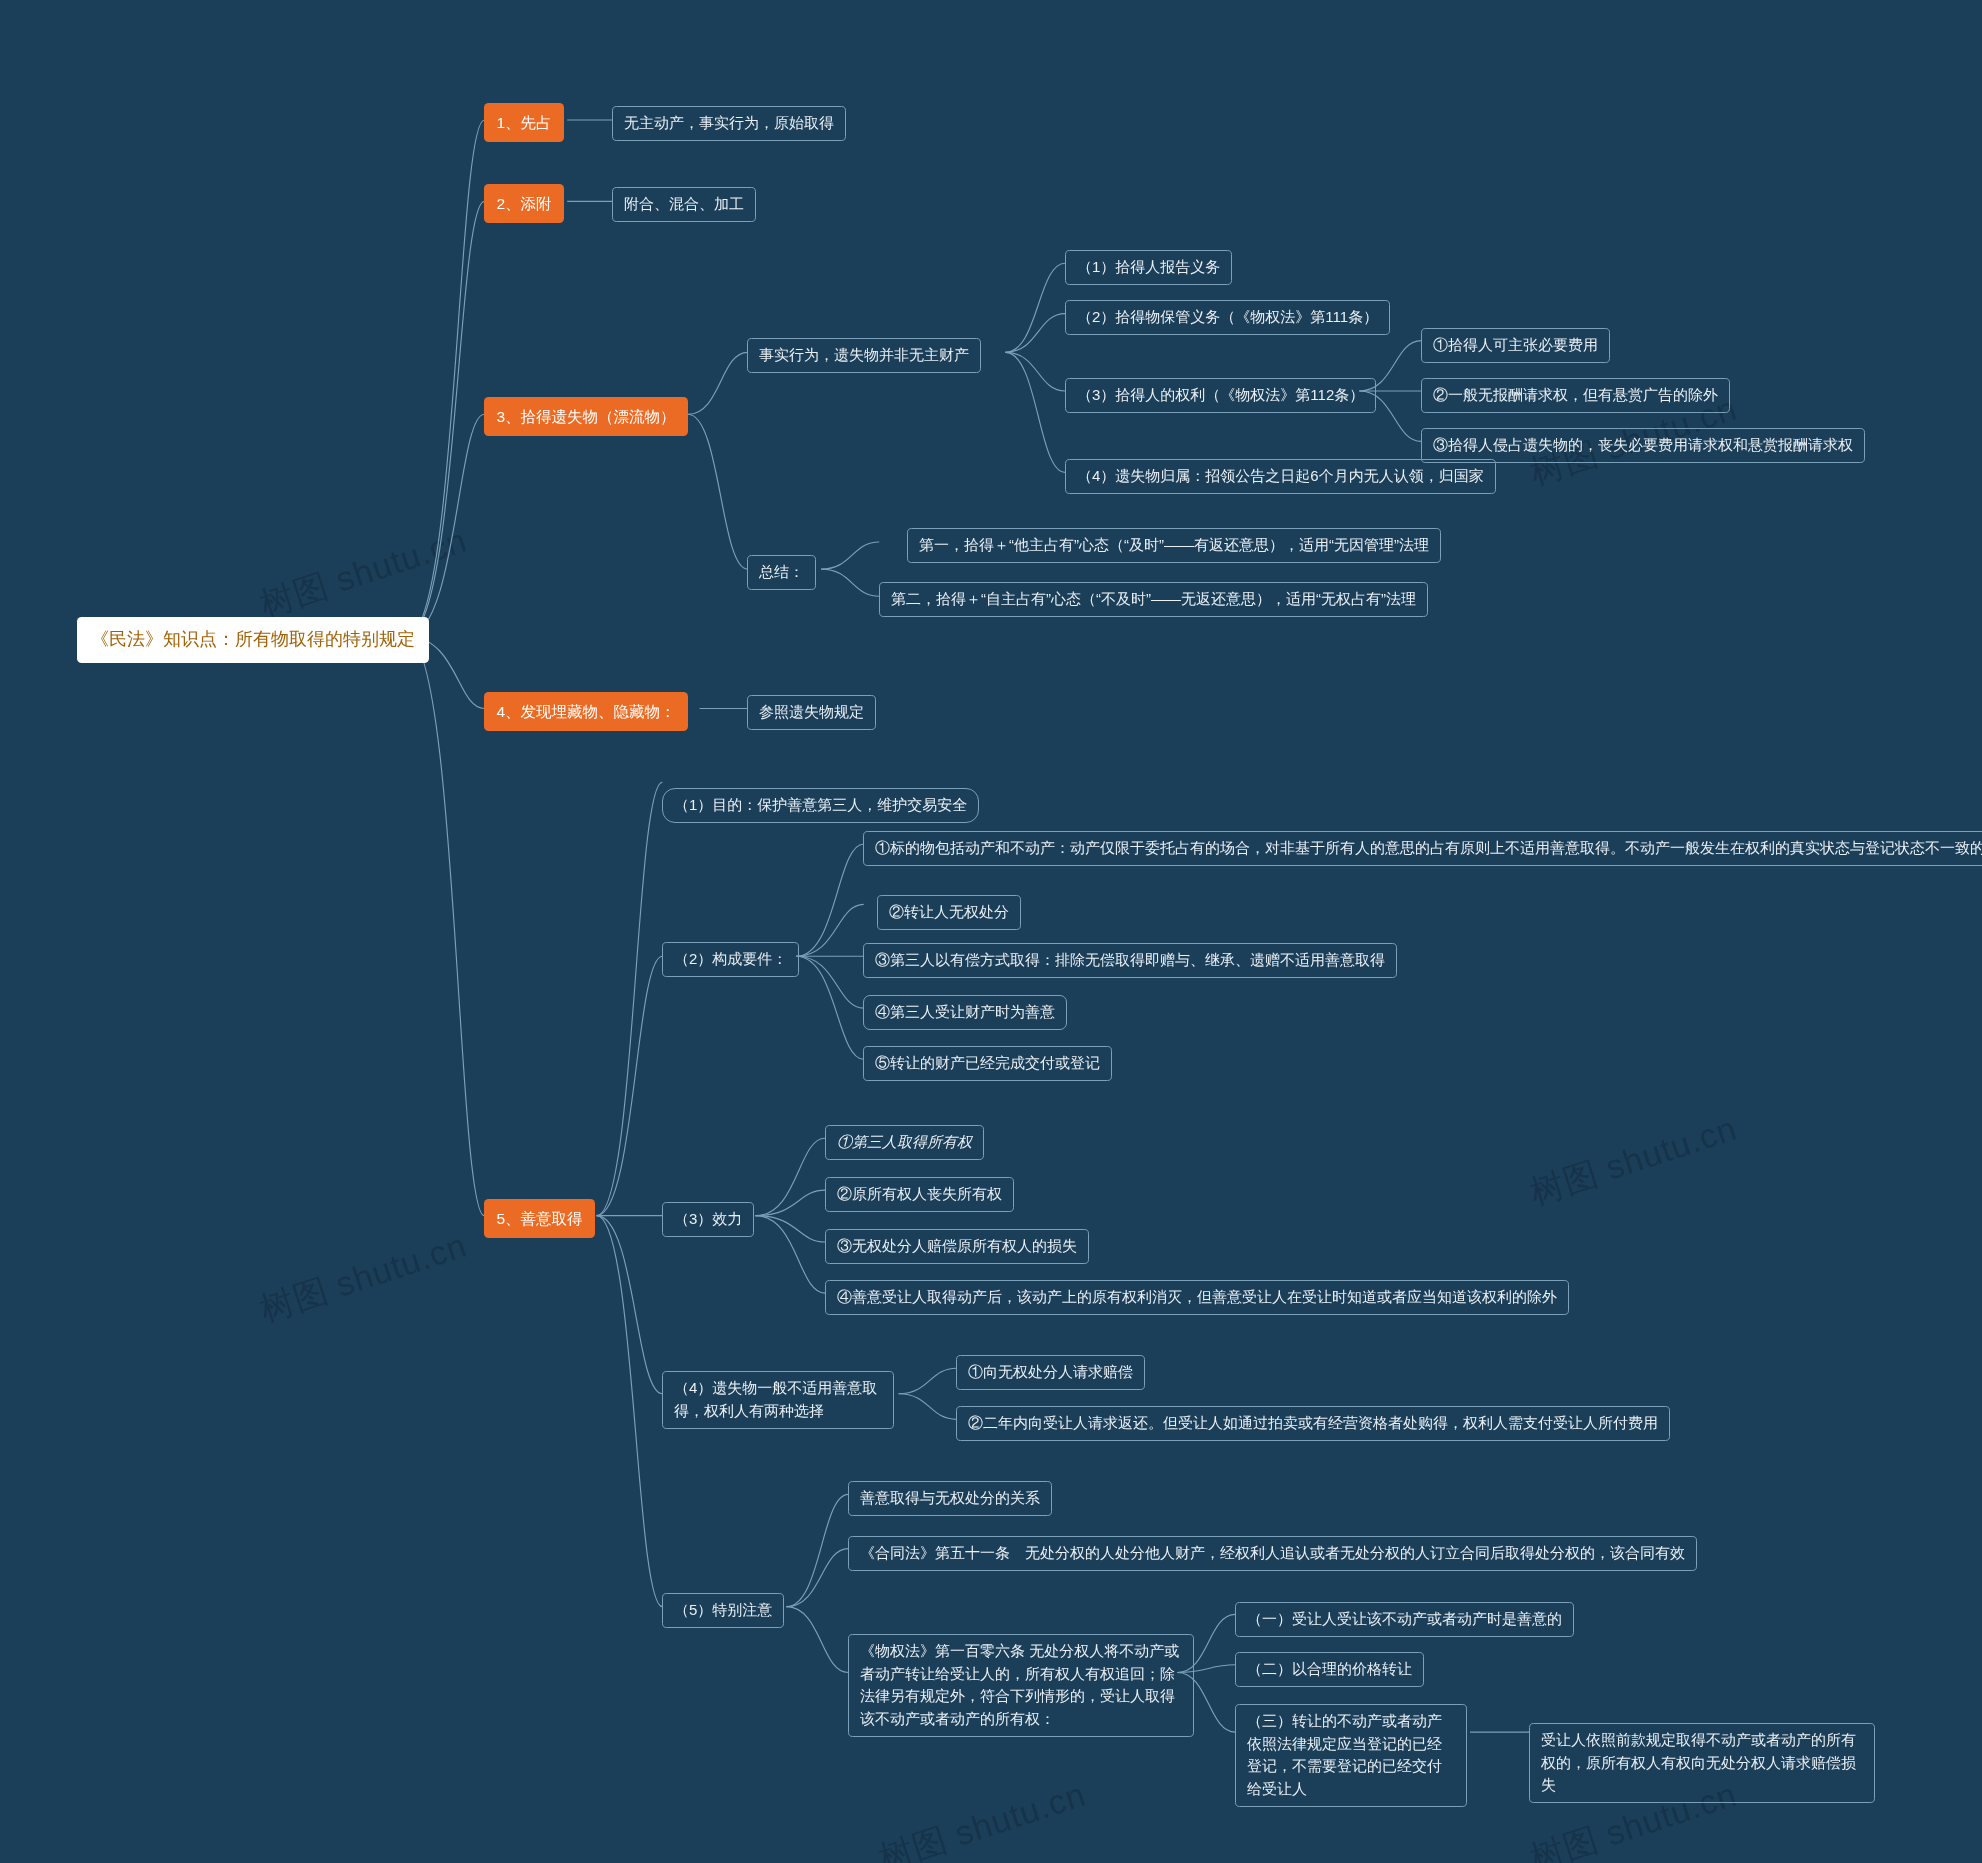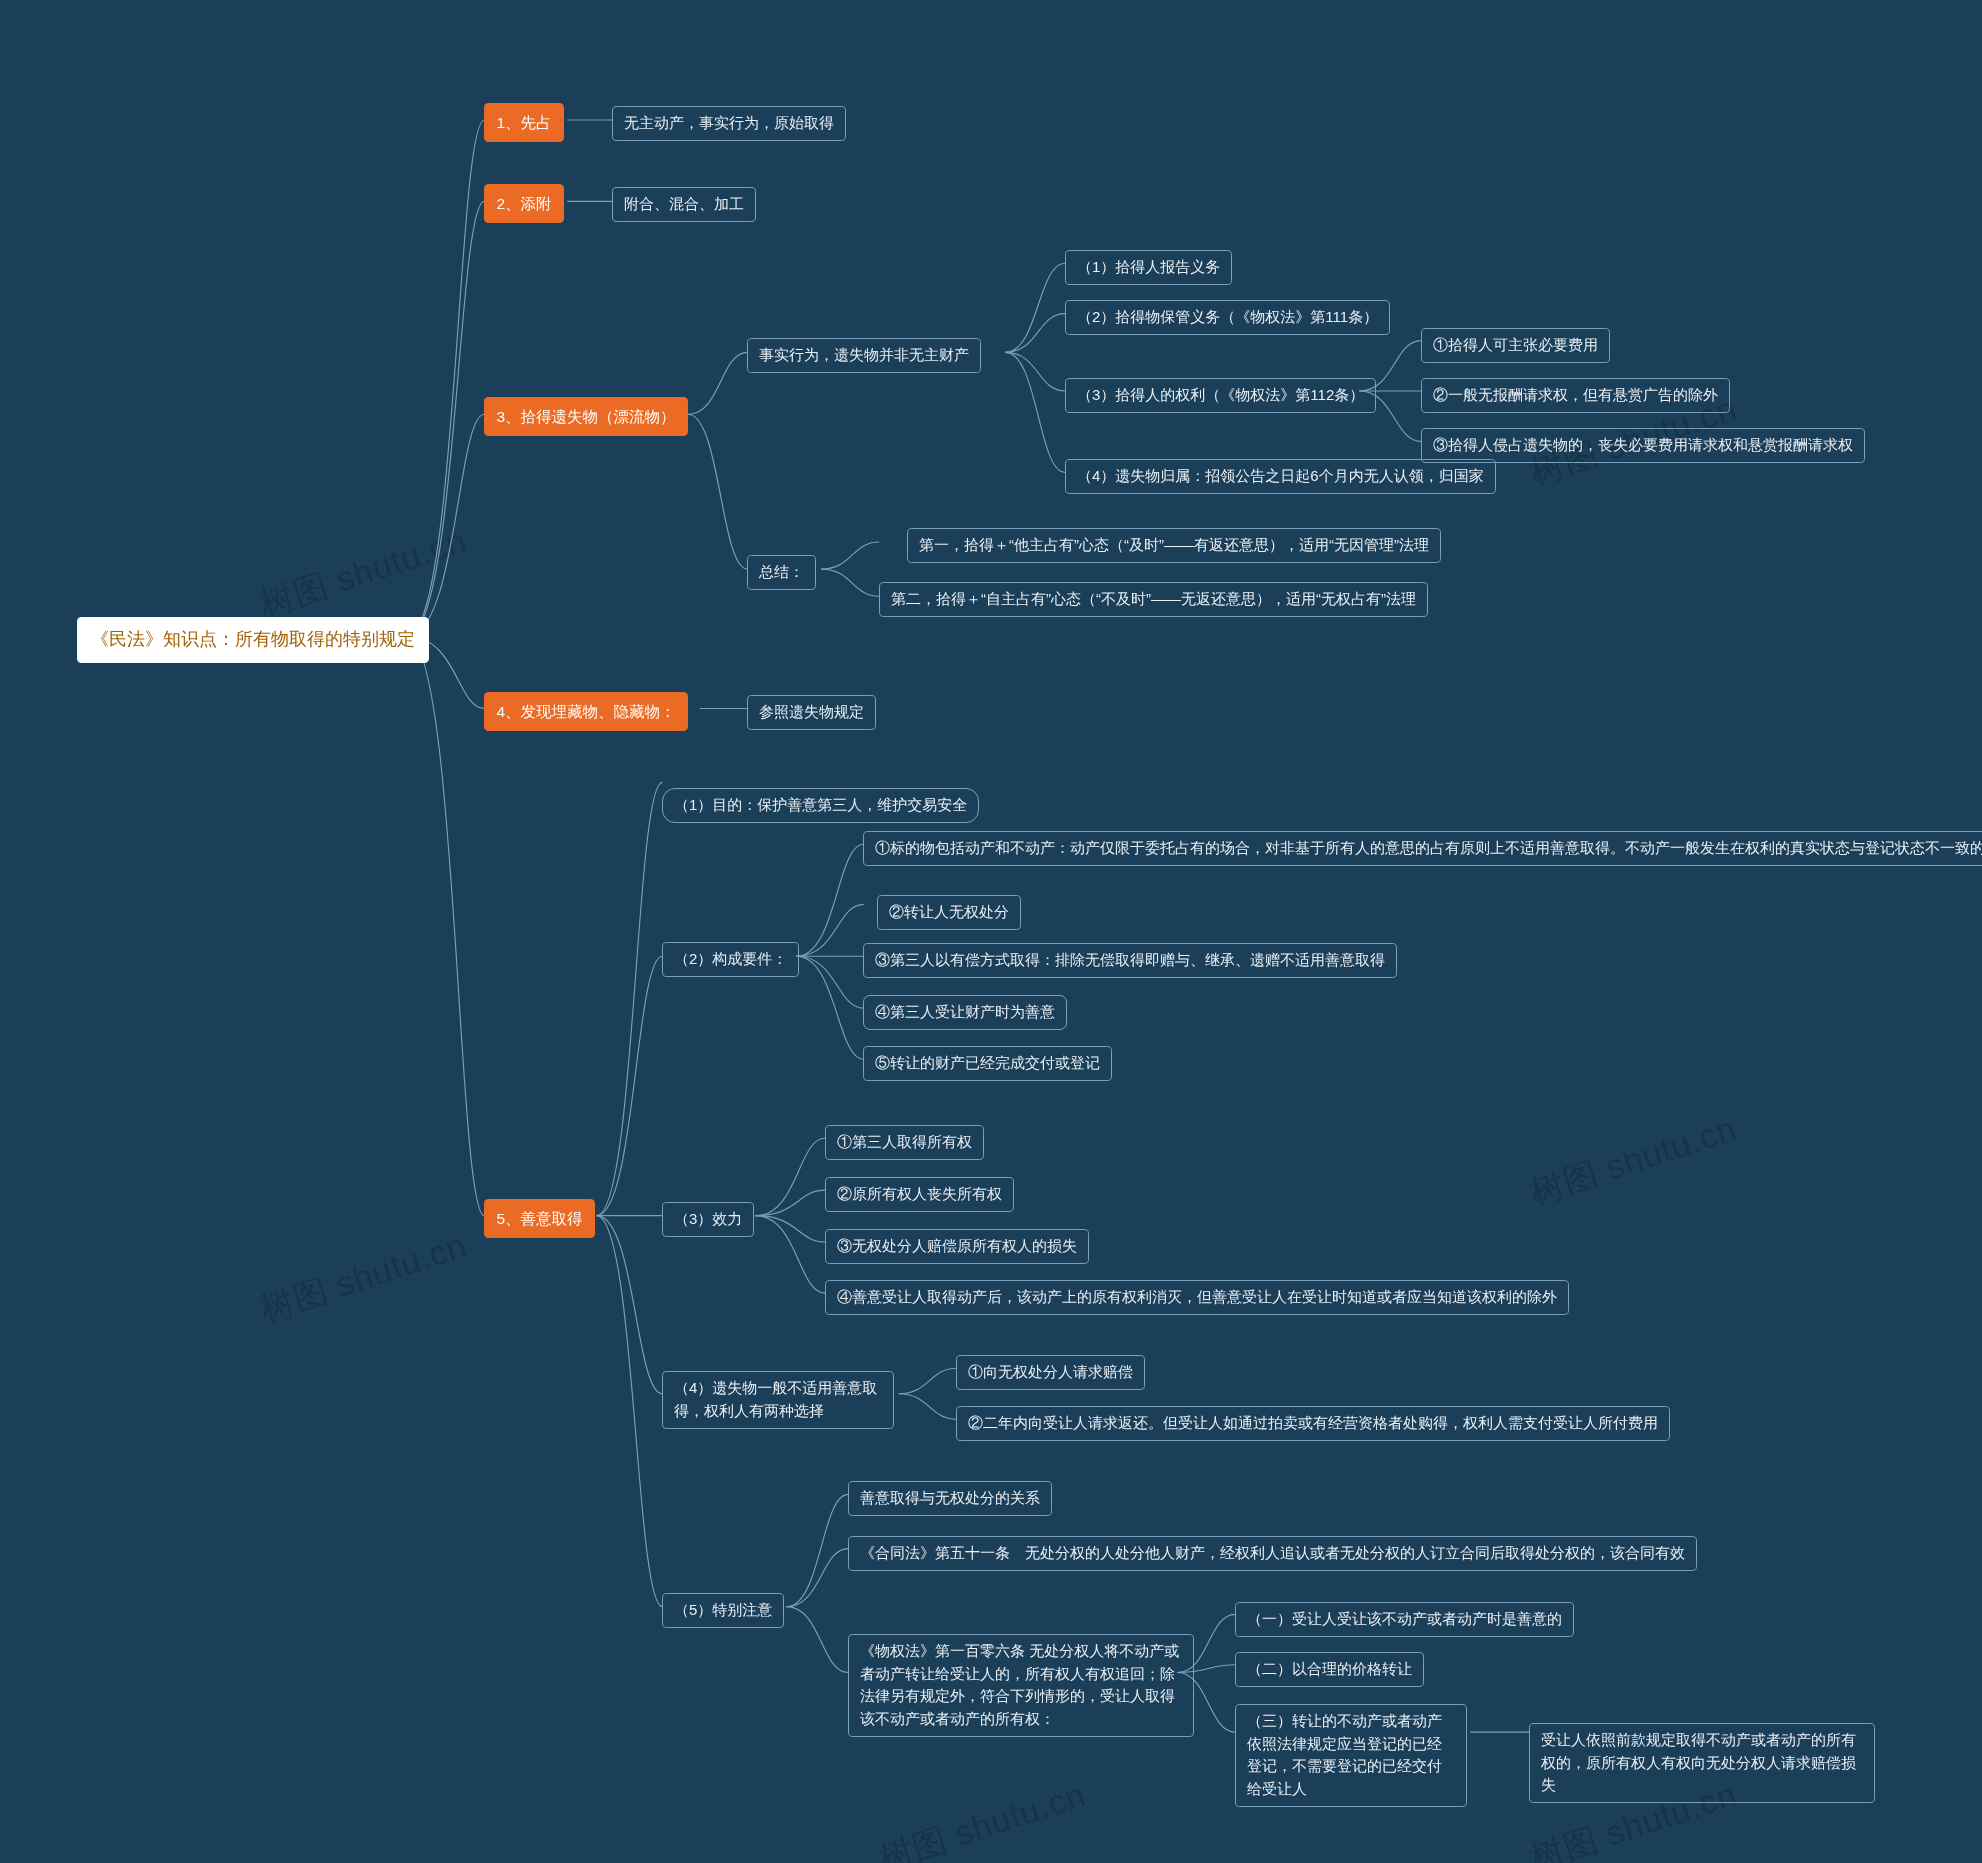--- a/index.html
+++ b/index.html
@@ -181,21 +181,21 @@
   <div class="node leaf" style="left:662px; top:788px;border-radius:13px;">（1）目的：保护善意第三人，维护交易安全</div>
 
   <div class="node leaf" style="left:662px; top:942px;">（2）构成要件：</div>
   <div class="node leaf" style="left:863px; top:831px;">①标的物包括动产和不动产：动产仅限于委托占有的场合，对非基于所有人的意思的占有原则上不适用善意取得。不动产一般发生在权利的真实状态与登记状态不一致的场合</div>
   <div class="node leaf" style="left:863px; top:895px;margin-left:14px;">②转让人无权处分</div>
   <div class="node leaf" style="left:863px; top:943px;">③第三人以有偿方式取得：排除无偿取得即赠与、继承、遗赠不适用善意取得</div>
   <div class="node leaf" style="left:863px; top:995px;border-radius:7px;">④第三人受让财产时为善意</div>
   <div class="node leaf" style="left:863px; top:1046px;">⑤转让的财产已经完成交付或登记</div>
 
   <div class="node leaf" style="left:662px; top:1202px;">（3）效力</div>
-  <div class="node leaf" style="left:825px; top:1125px;">①第三人取得所有权</div>
+  <div class="node leaf" style="left:825px; top:1125px;font-style:italic;">①第三人取得所有权</div>
   <div class="node leaf" style="left:825px; top:1177px;">②原所有权人丧失所有权</div>
   <div class="node leaf" style="left:825px; top:1229px;">③无权处分人赔偿原所有权人的损失</div>
   <div class="node leaf" style="left:825px; top:1280px;">④善意受让人取得动产后，该动产上的原有权利消灭，但善意受让人在受让时知道或者应当知道该权利的除外</div>
 
   <div class="node leaf wrap2" style="left:662px; top:1371px;">（4）遗失物一般不适用善意取得，权利人有两种选择</div>
   <div class="node leaf" style="left:956px; top:1355px;">①向无权处分人请求赔偿</div>
   <div class="node leaf" style="left:956px; top:1406px;">②二年内向受让人请求返还。但受让人如通过拍卖或有经营资格者处购得，权利人需支付受让人所付费用</div>
 
   <div class="node leaf" style="left:662px; top:1593px;">（5）特别注意</div>
   <div class="node leaf" style="left:848px; top:1481px;">善意取得与无权处分的关系</div>

